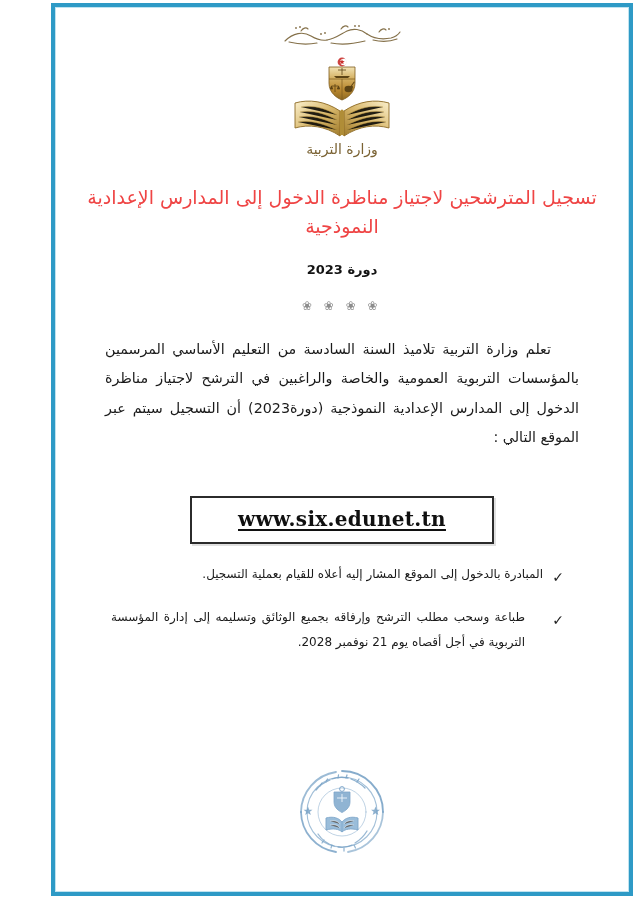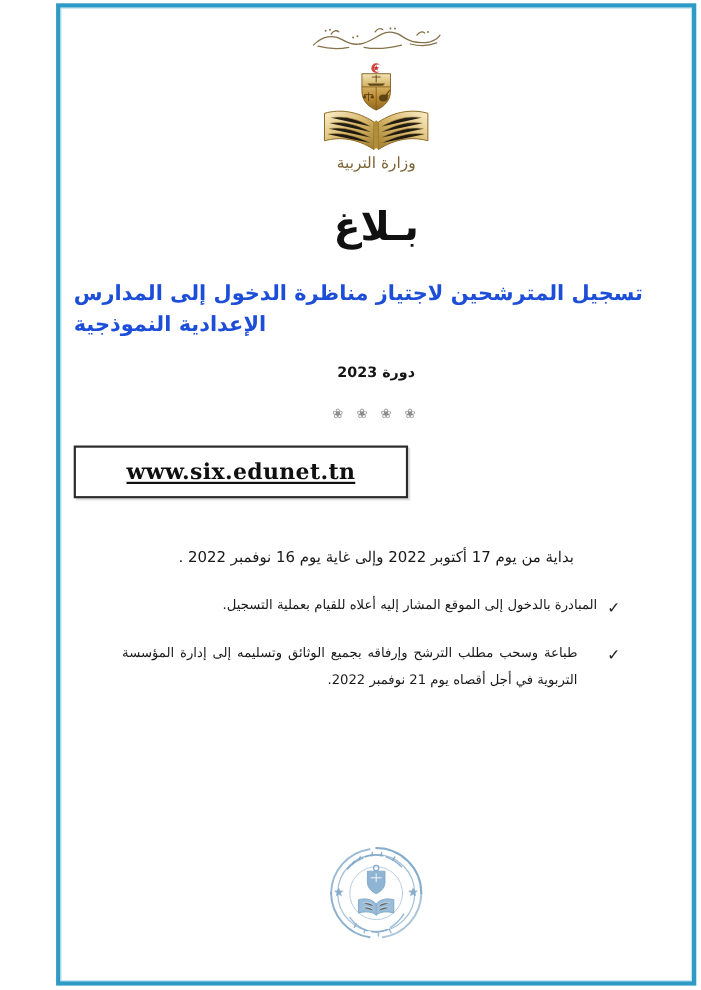--- a/index.html
+++ b/index.html
@@ -70,25 +70,25 @@
     text-align: center;
     margin-top: 30px;
     font-size: 36px;
     font-weight: bold;
     color: #111111;
     font-family: "DejaVu Sans", sans-serif;
     letter-spacing: 1px;
     line-height: 1.1;
   }
   .doc-subtitle {
-    text-align: left;
+    text-align: center;
     margin-top: 26px;
     font-size: 19px;
-    font-weight: bold;
-    color: #1d4ed8;
+    font-weight: normal;
+    color: #ef4444;
     line-height: 1.5;
   }
   .doc-session {
     text-align: center;
     margin-top: 22px;
     font-size: 13px;
     font-weight: bold;
     color: #141414;
   }
   .ornament-row {
@@ -103,22 +103,22 @@
   .body-par {
     margin: 22px 38px 0 38px;
     font-size: 14.3px;
     line-height: 2.05;
     color: #1a1a1a;
     text-align: justify;
     text-align-last: right;
     text-indent: 28px;
   }
   .url-box-wrap {
-    text-align: left;
-    margin-top: 22px;
+    text-align: center;
+    margin-top: 44px;
   }
   .url-box {
     display: inline-block;
     border: 2px solid #2b2b2b;
     padding: 9px 46px 11px 46px;
     background: #ffffff;
     box-shadow: 2px 2px 0 rgba(0,0,0,0.12);
   }
   .url-text {
     font-family: "DejaVu Serif", "Liberation Serif", serif;
@@ -294,46 +294,45 @@
             <path d="M99 65 C 87 63, 75 66, 60 73"></path>
           </g>
 
           <path d="M53 54 C 55 52, 55 52, 57 54 L57 79 C 55 77.5, 55 77.5, 53 79 Z" fill="#b08d37"></path>
         </svg>
       </div>
 
       <div class="ministry-label">وزارة التربية</div>
     </div>
 
-    <div class="doc-title">بـلاغ</div>
 
     <div class="doc-subtitle">تسجيل المترشحين لاجتياز مناظرة الدخول إلى المدارس الإعدادية النموذجية</div>
 
     <div class="doc-session">دورة 2023</div>
 
     <div class="ornament-row">❀ ❀ ❀ ❀</div>
 
+    <div class="body-par">تعلم وزارة التربية تلاميذ السنة السادسة من التعليم الأساسي المرسمين بالمؤسسات التربوية العمومية والخاصة والراغبين في الترشح لاجتياز مناظرة الدخول إلى المدارس الإعدادية النموذجية (دورة2023) أن التسجيل سيتم عبر الموقع التالي :</div>
 
     <div class="url-box-wrap">
       <div class="url-box">
         <span class="url-text">www.six.edunet.tn</span>
       </div>
     </div>
 
-    <div class="date-line">بداية من يوم 17 أكتوبر  2022 وإلى غاية يوم 16 نوفمبر 2022 .</div>
 
 
     <ul class="bullets">
       <li class="bullet-item">
         <span class="bullet-check">✓</span>
         <span class="bullet-text">المبادرة بالدخول إلى الموقع المشار إليه أعلاه للقيام بعملية التسجيل.</span>
       </li>
       <li class="bullet-item indent-1">
         <span class="bullet-check">✓</span>
-        <span class="bullet-text">طباعة وسحب مطلب الترشح وإرفاقه بجميع الوثائق وتسليمه إلى إدارة المؤسسة التربوية في أجل أقصاه يوم 21 نوفمبر 2022.</span>
+        <span class="bullet-text">طباعة وسحب مطلب الترشح وإرفاقه بجميع الوثائق وتسليمه إلى إدارة المؤسسة التربوية في أجل أقصاه يوم 21 نوفمبر 2028.</span>
       </li>
     </ul>
 
   </div>
 
   <div class="stamp-wrap">
     <div class="stamp">
       <svg width="92" height="88" viewBox="0 0 92 88">
         <g stroke="#3b78ac" fill="none" stroke-linecap="round">
 

